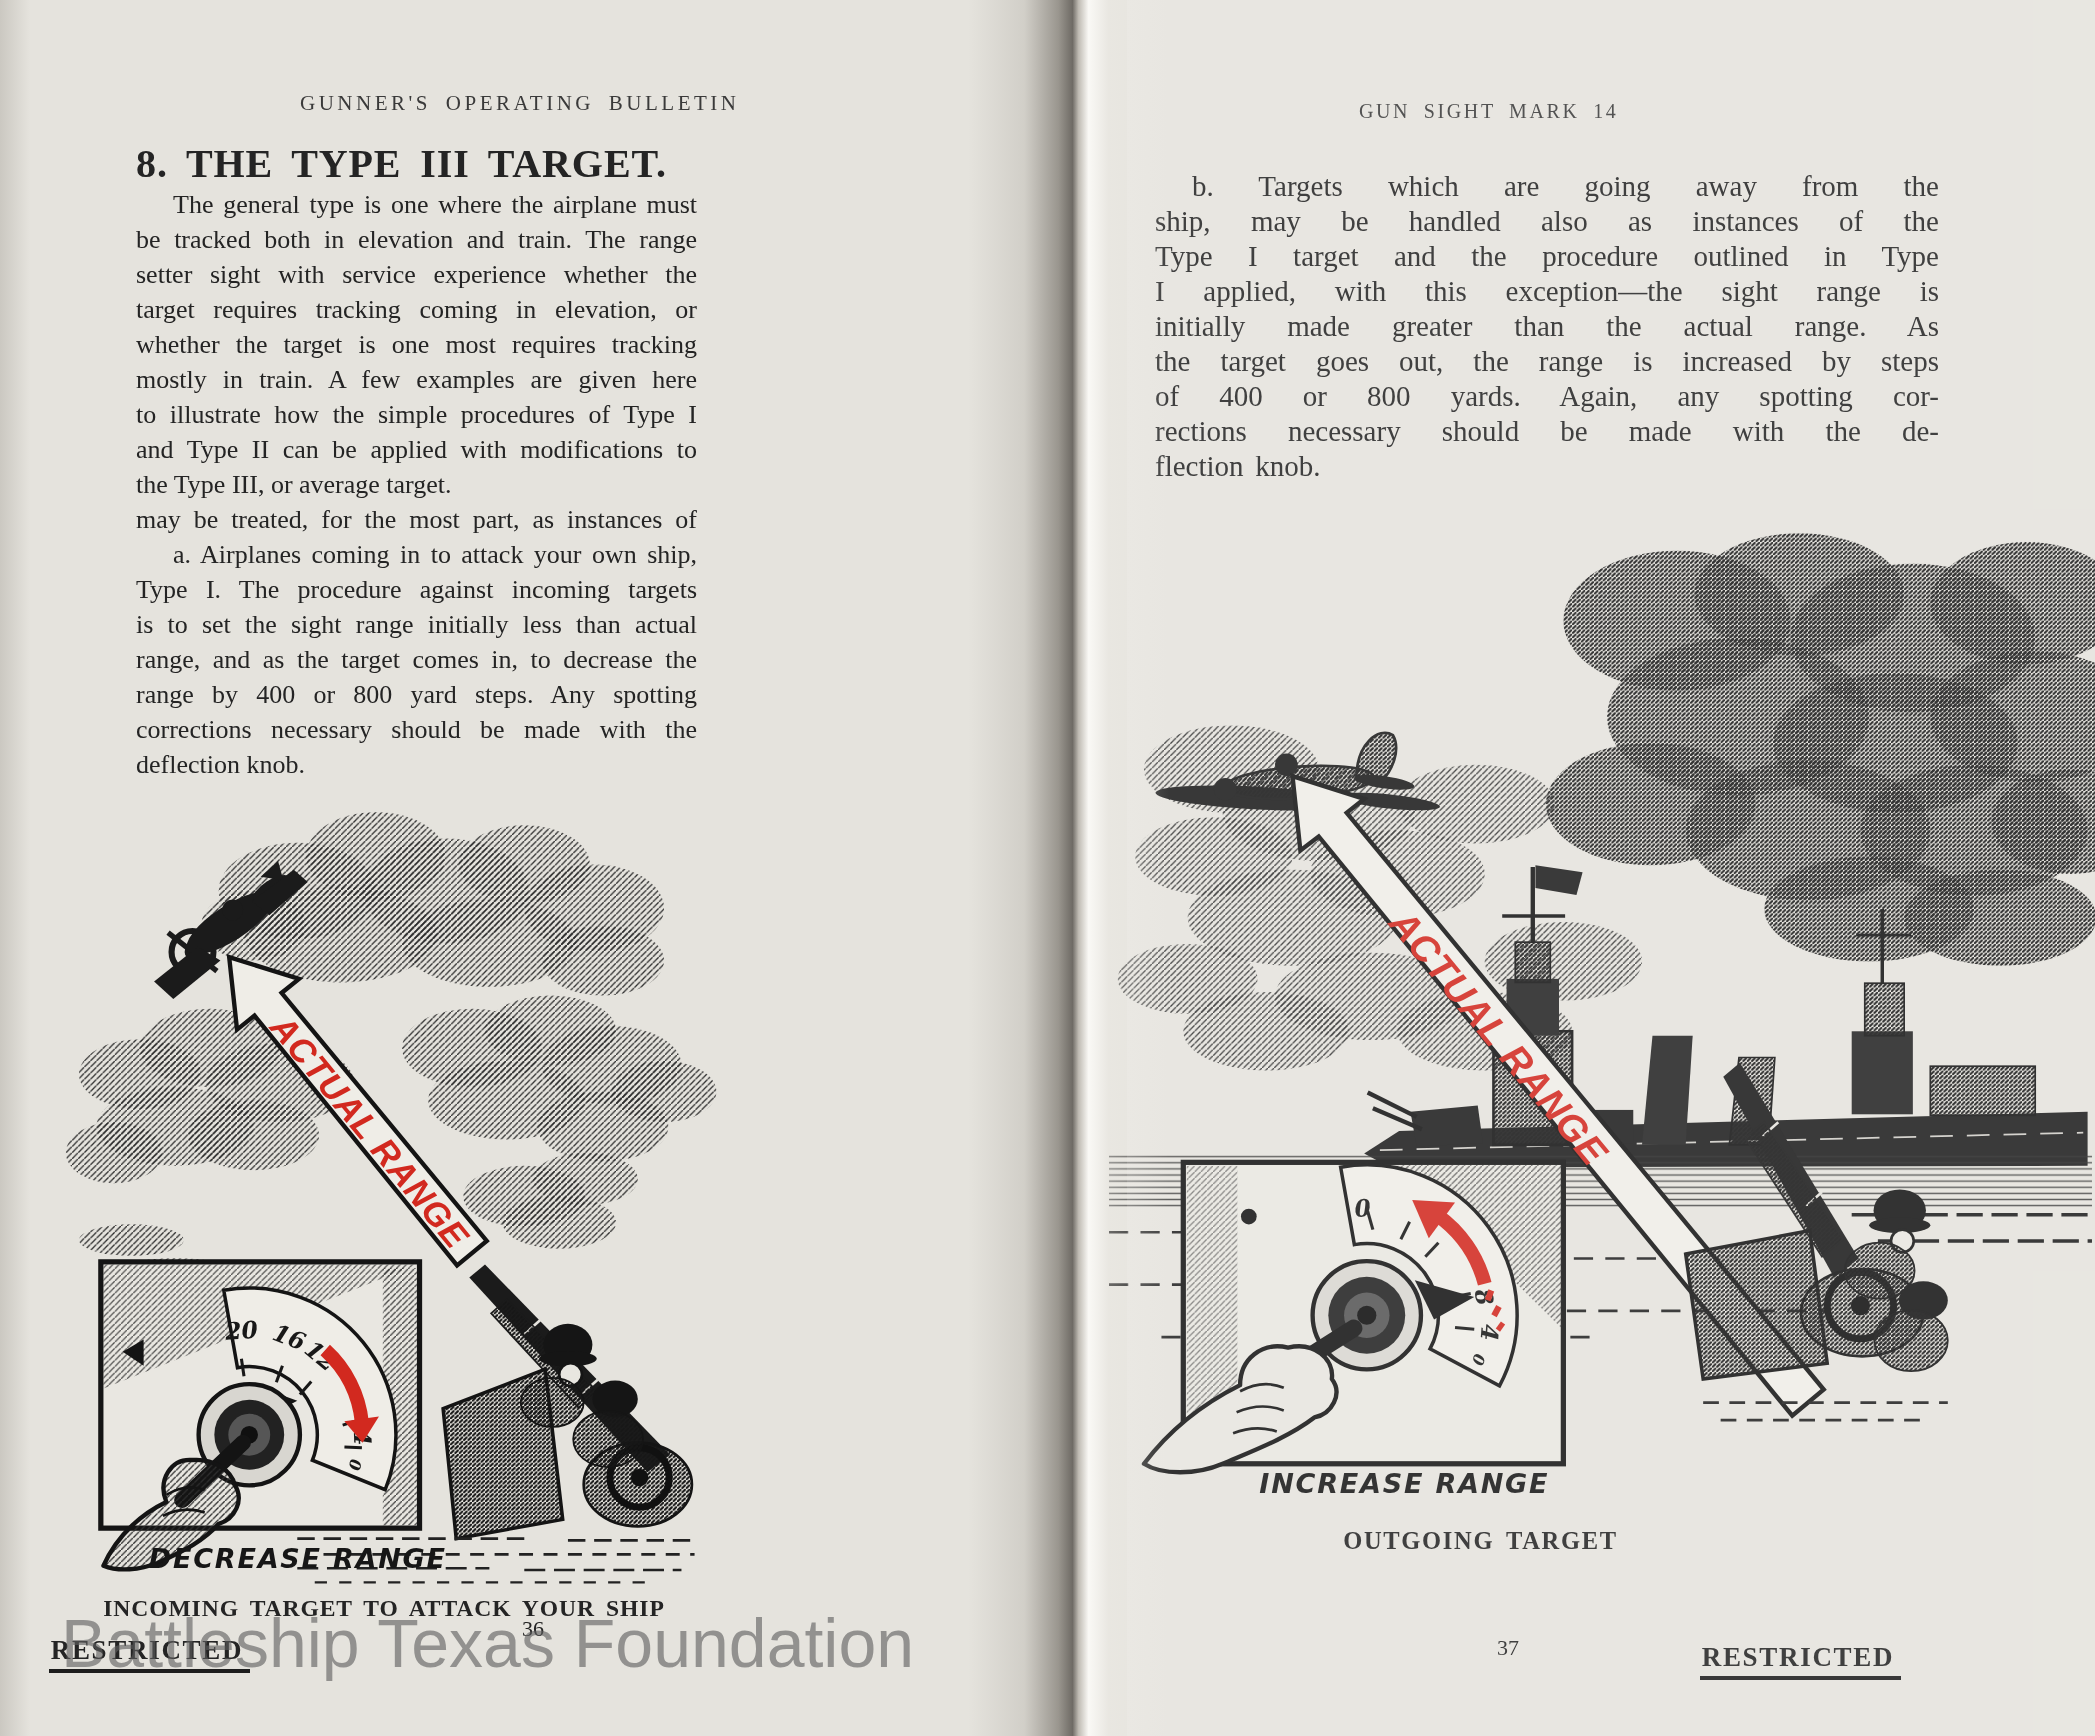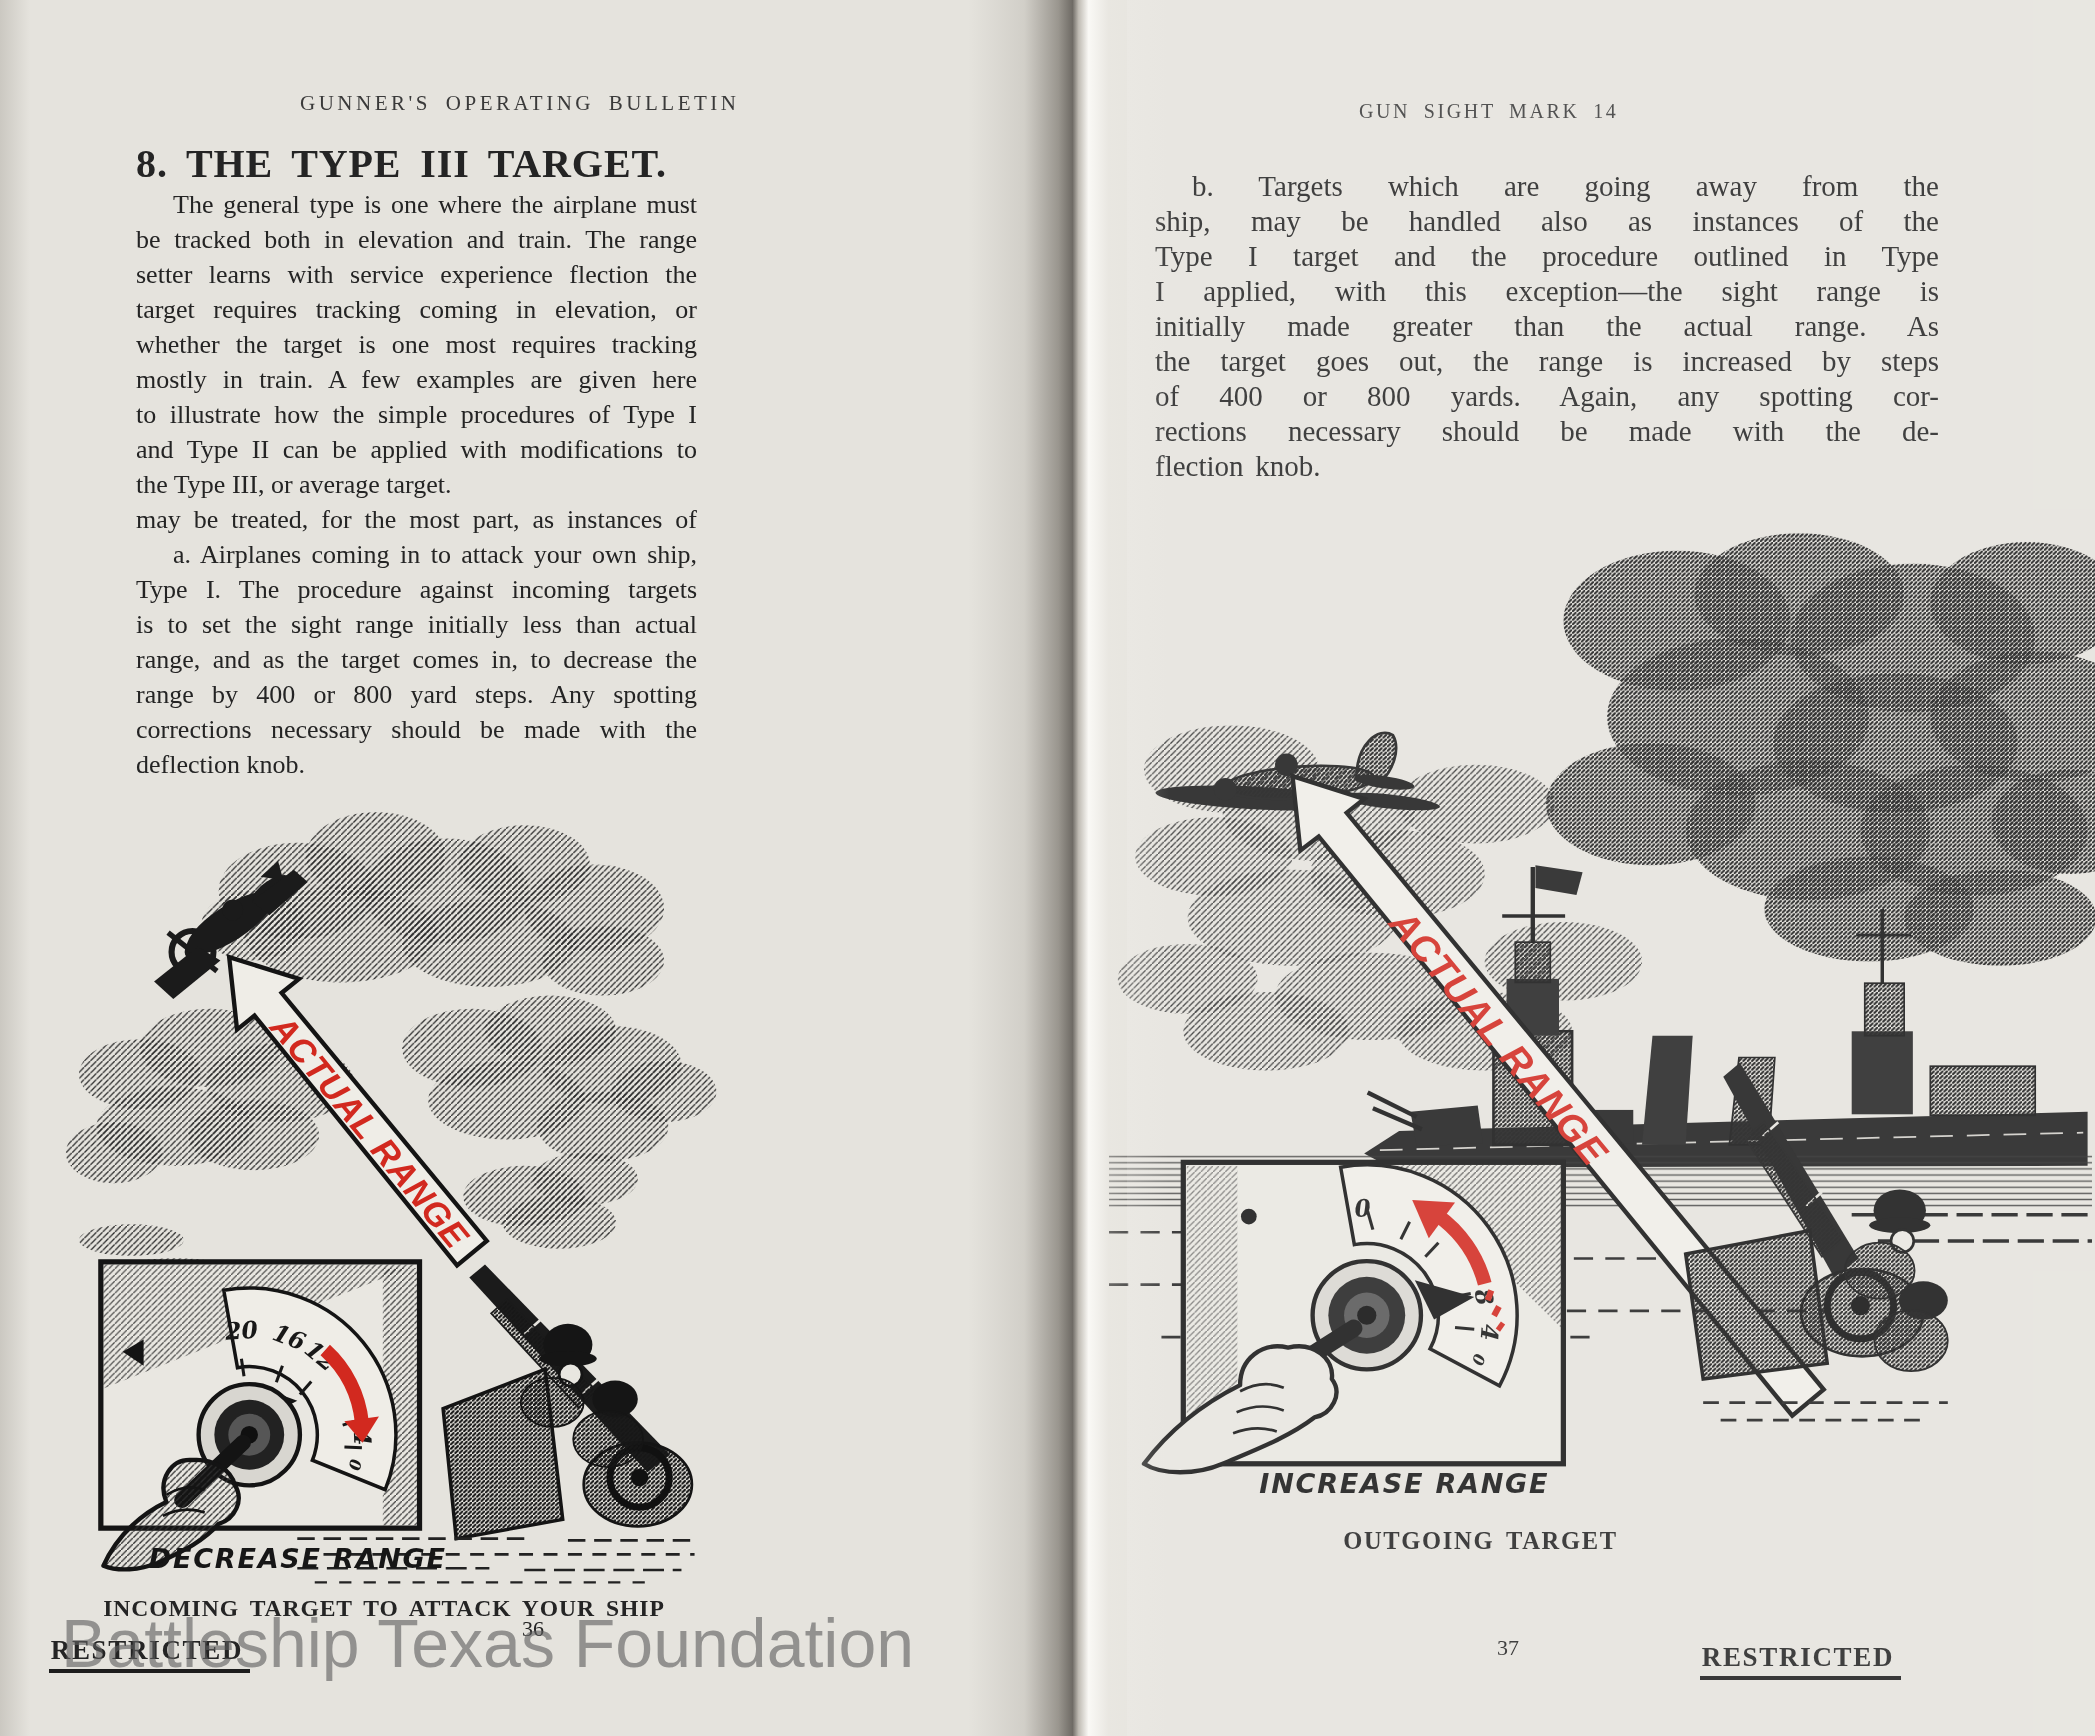--- a/index.html
+++ b/index.html
@@ -52,21 +52,21 @@
 
 <div class="scan">
 
   <div class="abs runhead" style="left:260px;top:91px;margin-left:40px;">GUNNER'S OPERATING BULLETIN</div>
 
   <div class="abs heading" style="left:136px;top:140px;">8.  THE TYPE III TARGET.</div>
 
   <div class="abs textcol-l" style="left:136px;top:187px;">
       <div class="bl ind">The general type is one where the airplane must</div>
       <div class="bl">be tracked both in elevation and train.  The range</div>
-      <div class="bl">setter learns with service experience flection the</div>
+      <div class="bl">setter sight with service experience whether the</div>
       <div class="bl">target requires tracking coming in elevation, or</div>
       <div class="bl">whether the target is one most requires tracking</div>
       <div class="bl">mostly in train.  A few examples are given here</div>
       <div class="bl">to illustrate how the simple procedures of Type I</div>
       <div class="bl">and Type II can be applied with modifications to</div>
       <div class="bl last">the Type III, or average target.</div>
       <div class="bl">may be treated, for the most part, as instances of</div>
       <div class="bl ind">a.  Airplanes coming in to attack your own ship,</div>
       <div class="bl">Type I.  The procedure against incoming targets</div>
       <div class="bl">is to set the sight range initially less than actual</div>

